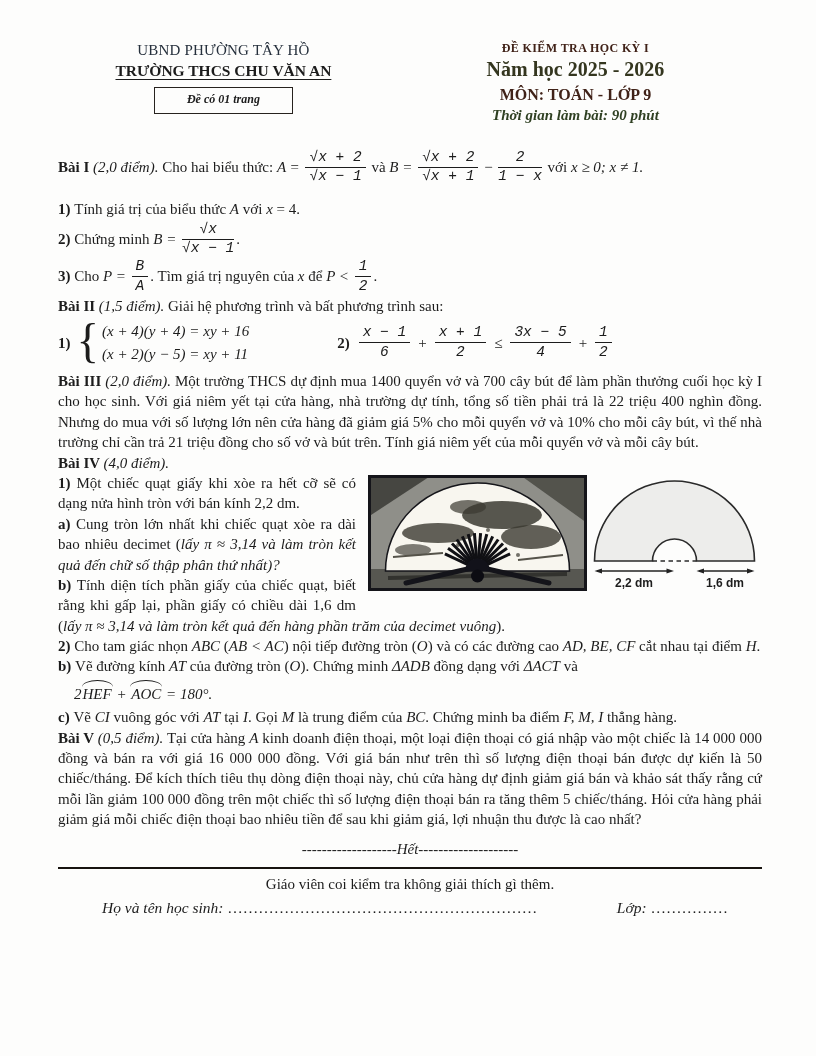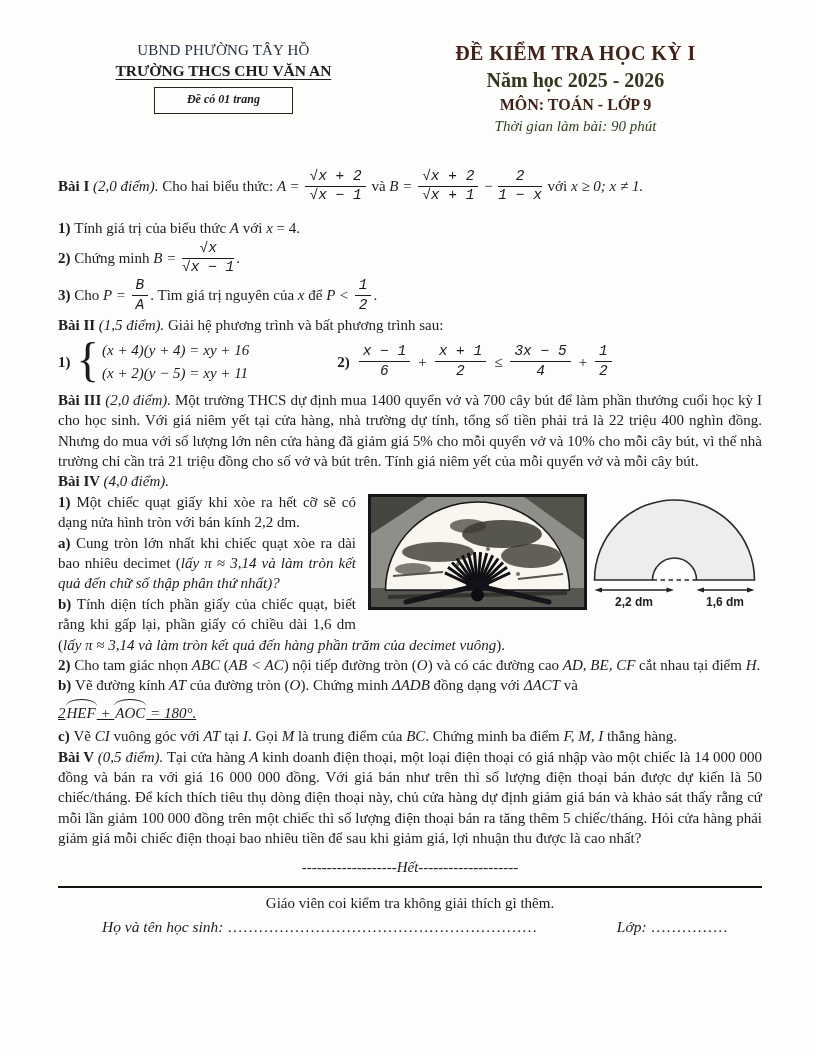--- a/index.html
+++ b/index.html
@@ -10,31 +10,31 @@
     background:var(--paper,#fdfdfc); color:var(--ink,#1c1c1c);
     padding:40px 54px 0 58px; font-size:15px; line-height:1.36; overflow:hidden;
   }
   p, div { margin:0; }
   .b  { font-weight:bold; }
   .i  { font-style:italic; }
   .m  { font-style:italic; }
   .just { text-align:justify; }
 
   
-  .header { display:flex; margin-bottom:32px; }
+  .header { display:flex; margin-bottom:24px; }
   .h-left  { width:47%; text-align:center; }
   .h-right { width:53%; text-align:center; }
   .org1 { font-size:15px; letter-spacing:.2px; color:var(--navy,#26303c); }
   .org2 { font-weight:bold; font-size:15.5px; text-decoration:underline; text-underline-offset:3px; }
   .pagebox { display:inline-block; border:1.6px solid #27221e; padding:3px 32px 5px; margin-top:6px;
              font-style:italic; font-weight:bold; font-size:12px; }
-  .t1 { font-weight:bold; font-size:20px; color:var(--maroon,#402218); letter-spacing:.4px; }
+  .t1 { font-weight:bold; font-size:12px; color:var(--maroon,#402218); letter-spacing:.4px; }
   .t2 { font-weight:bold; font-size:20px; color:var(--olive,#34361f); }
   .t3 { font-weight:bold; font-size:16px; color:var(--maroon,#402218); }
-  .t4 { font-weight:normal; font-style:italic; font-size:15px; color:var(--green,#2f4022); }
+  .t4 { font-weight:bold; font-style:italic; font-size:15px; color:var(--green,#2f4022); }
 
   
   .frac { display:inline-block; text-align:center; vertical-align:middle; font-style:italic;
           line-height:1.08; padding:0 2px; font-size:14.5px;font-family:Liberation Mono, monospace; }
   .frac .fn { display:block; border-bottom:1.3px solid currentColor; padding:0 4px 1.5px; }
   .frac .fd { display:block; padding-top:1.5px; }
   .mathline { white-space:nowrap; margin:5px 0 13px; }
   .mathline > span { vertical-align:middle; }
   .qline { margin:2px 0; }
   .qline > span { vertical-align:middle; }
@@ -43,21 +43,21 @@
   .b2row { display:flex; align-items:center; margin:3px 0 5px; }
   .qn { font-weight:bold; margin-right:4px; }
   .brace { font-size:47px; font-weight:400; line-height:.9; transform:scaleY(1.02); margin:0 3px 4px 2px; }
   .sys span { display:block; line-height:1.5; font-style:italic; }
   .n2gap { margin-left:88px; }
   .ineq > span { vertical-align:middle; margin:0 3px; }
 
   
   .figures { float:right; display:flex; align-items:flex-end; margin:2px 0 6px 12px;justify-content:space-between; }
   svg { display:block; }
-  .fline { margin:7px 0 3px;text-decoration:underline; }
+  .fline { margin:7px 16px 3px; }
   .arc { position:relative; display:inline-block; font-style:italic; padding:0 1px; }
   .arc::before { content:""; position:absolute; left:0; right:0; top:-4px; height:6px;
                  border-top:1.5px solid currentColor; border-radius:50% 50% 0 0 / 100% 100% 0 0; }
 
   
   .het { text-align:center; margin-top:9px; }
   .rule { border-top:2.6px solid #17130f; margin:8px 0 5px; }
   .note { text-align:center; }
   .nameline { display:flex; justify-content:space-between; padding:3px 34px 0 44px; font-size:15.5px;align-items:center; }
 </style>

